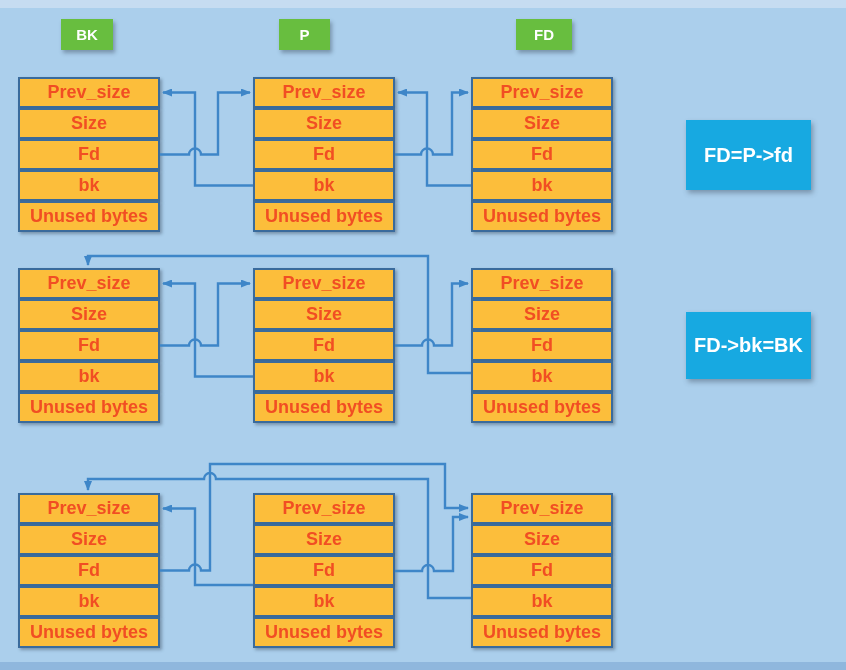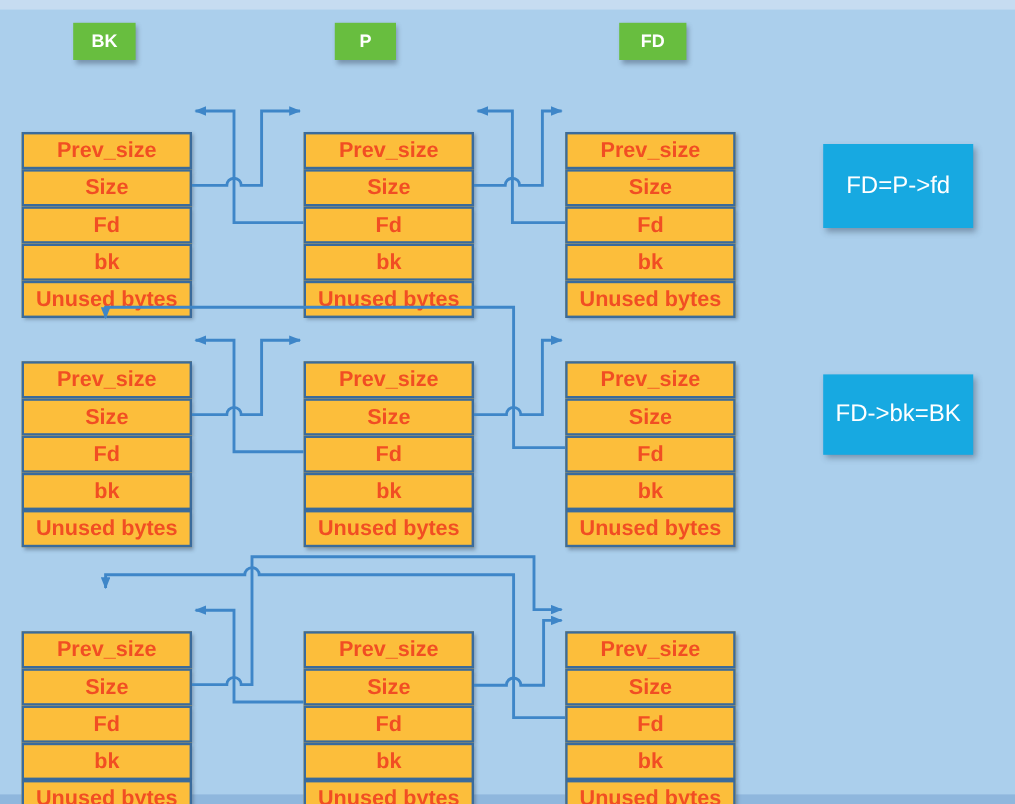--- a/index.html
+++ b/index.html
@@ -19,36 +19,36 @@
     background:var(--background-bottom,#8fb7dd);
   }
   .tag{
     position:absolute;top:19px;height:31px;
     background:var(--tag-fill,#68be3f);
     color:var(--tag-text,#fff);
     font-weight:bold;font-size:15px;
     display:flex;align-items:center;justify-content:center;
     box-shadow:2px 3px 4px rgba(60,75,95,.45);
   }
-  .chunk{position:absolute;width:125px;margin-top:33px;}
+  .chunk{position:absolute;width:125px;}
   .cell{
     box-sizing:border-box;
     width:142px;height:31px;
     background:var(--chunk-fill,#fcbe3b);
     border:2px solid var(--chunk-border,#3a6b9c);
     color:var(--field-text,#f14e23);
     font-weight:bold;font-size:18px;
     display:flex;align-items:center;justify-content:center;
     box-shadow:2px 2px 3px rgba(60,75,95,.45);
   }
   .note{
     position:absolute;left:686px;width:125px;
     background:var(--note-fill,#17a9e1);
     color:var(--note-text,#fff);
-    font-weight:normal;font-size:20px;
+    font-weight:bold;font-size:20px;
     display:flex;flex-direction:column;align-items:center;justify-content:center;
     line-height:27px;
     box-shadow:2px 3px 5px rgba(60,75,95,.45);
   }
   #note-1{top:120px;height:70px;}
   #note-2{top:312px;height:67px;}
   #note-3{top:538px;height:67px;}
   #arrow-layer{position:absolute;left:0;top:0;pointer-events:none;}
   #arrow-layer path{fill:none;stroke:var(--arrow,#3e86c8);stroke-width:2.4px;}
 </style>

